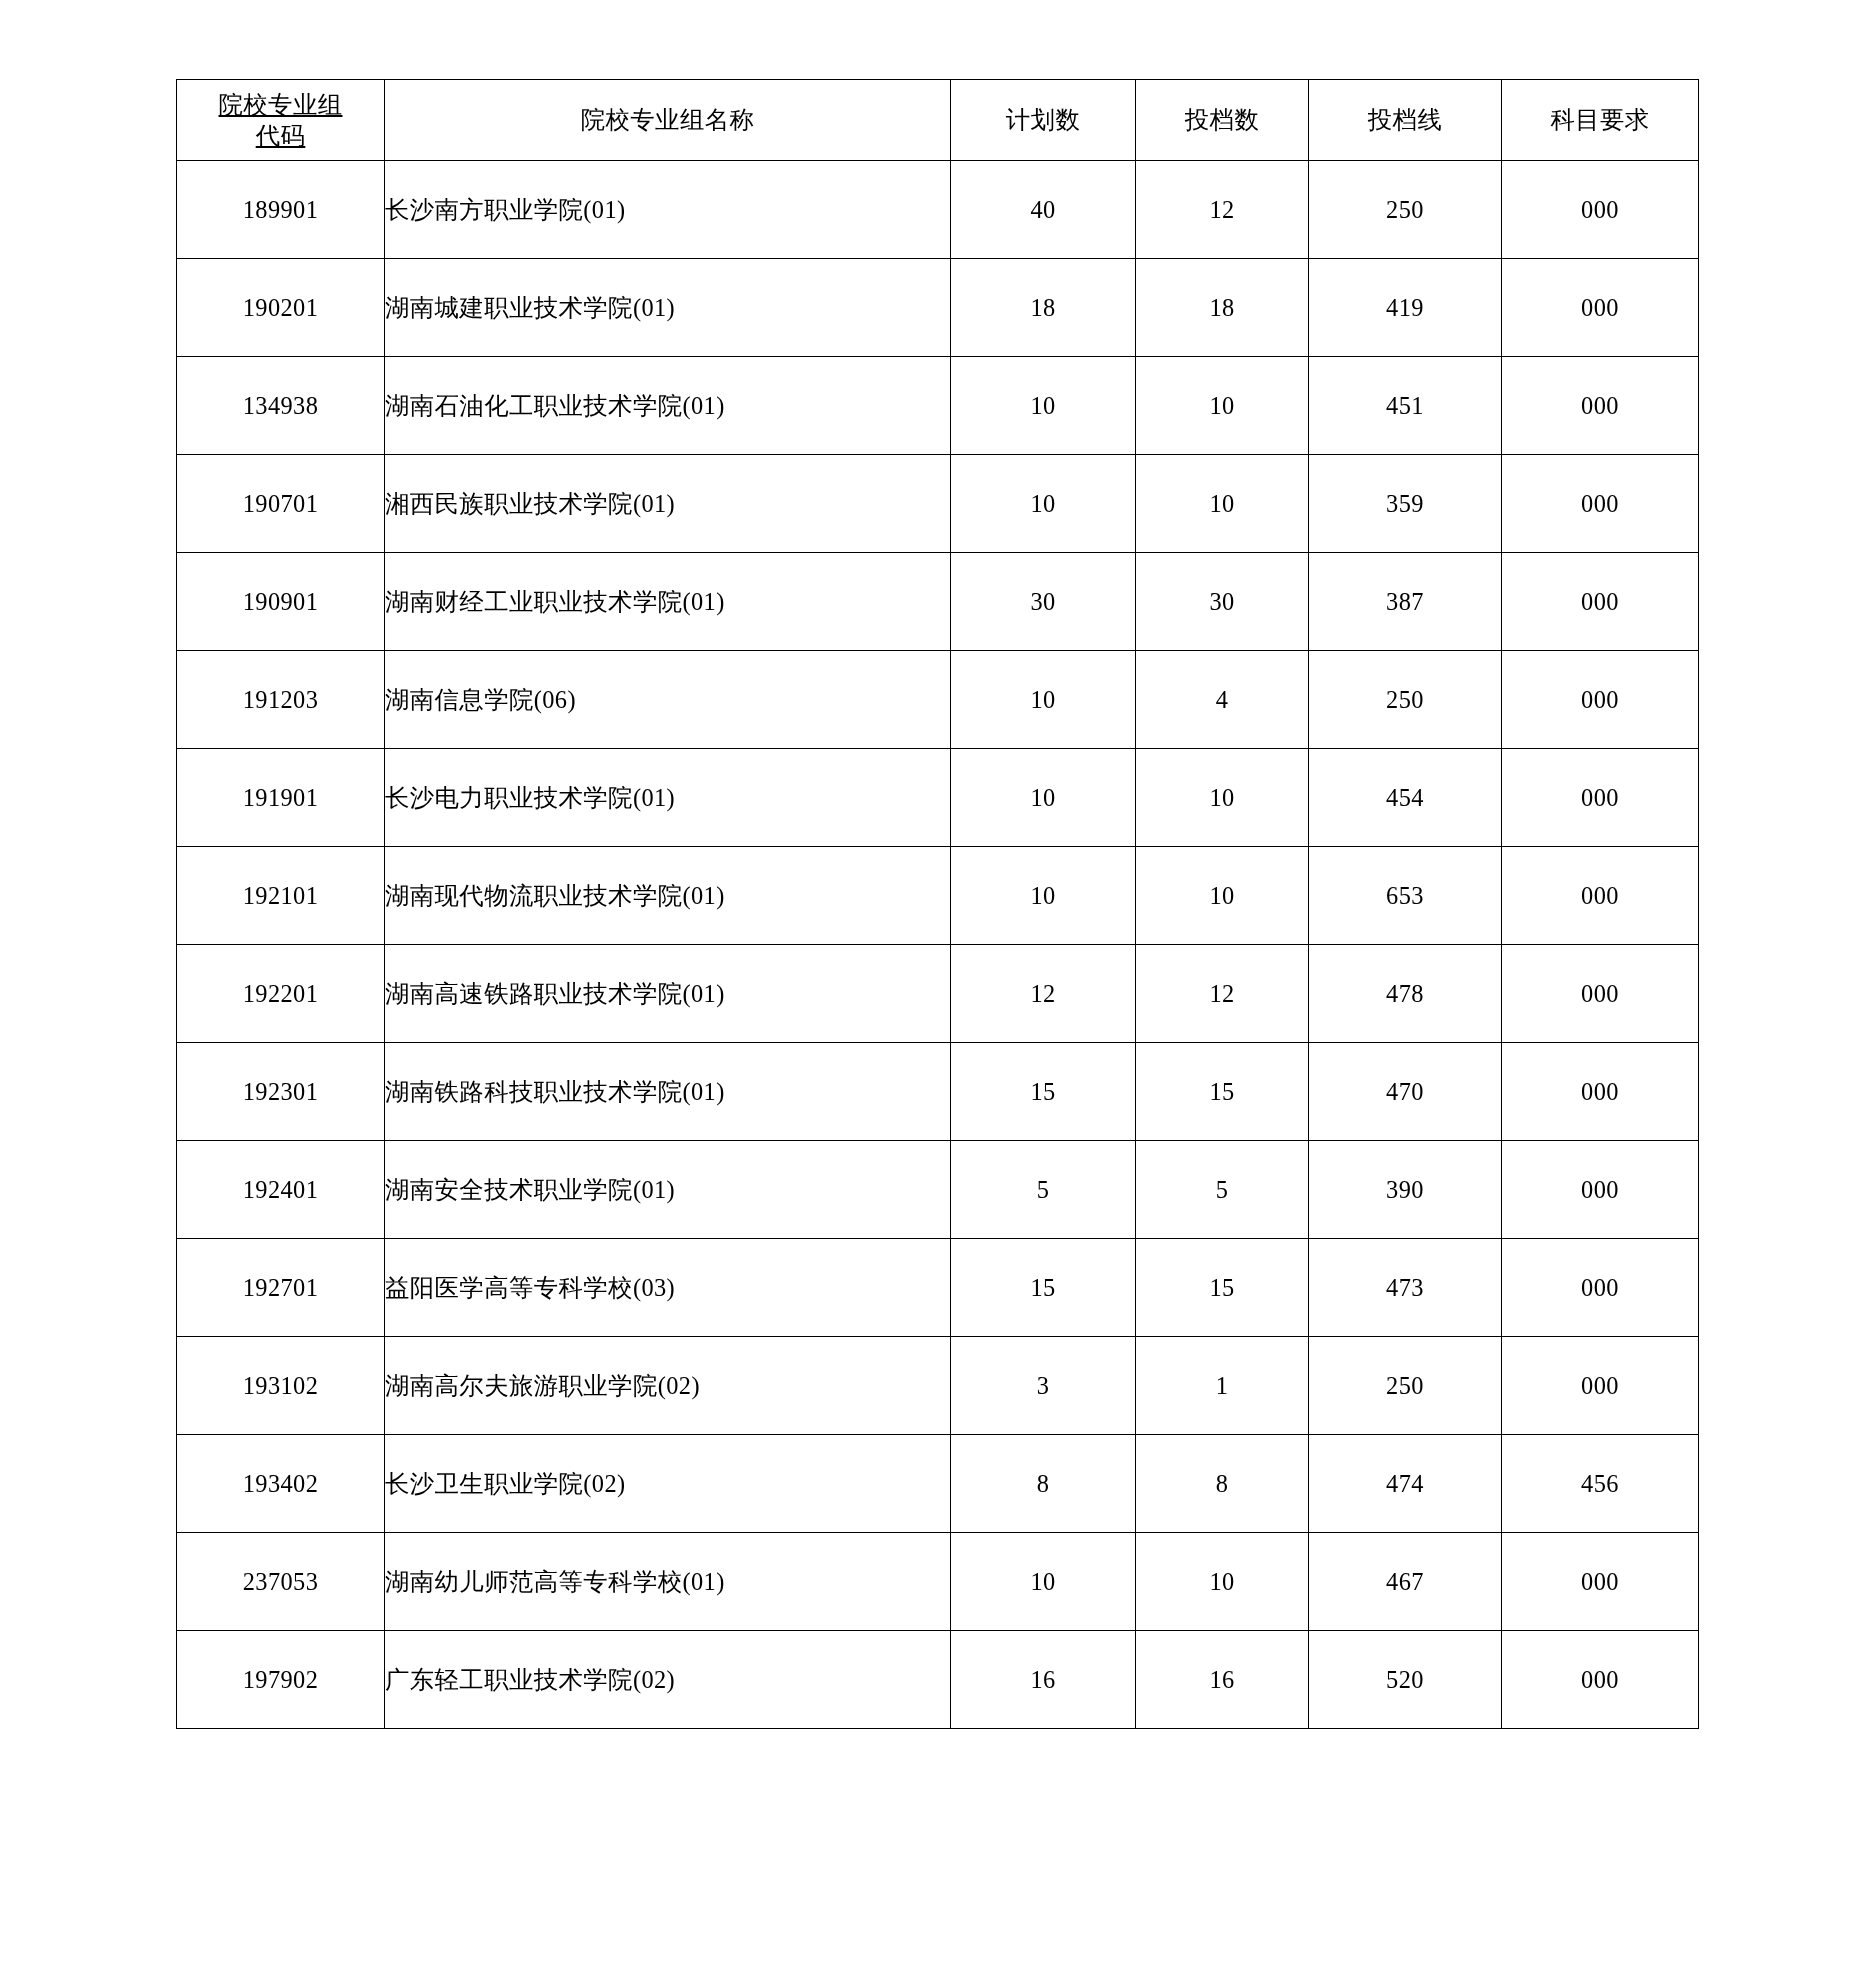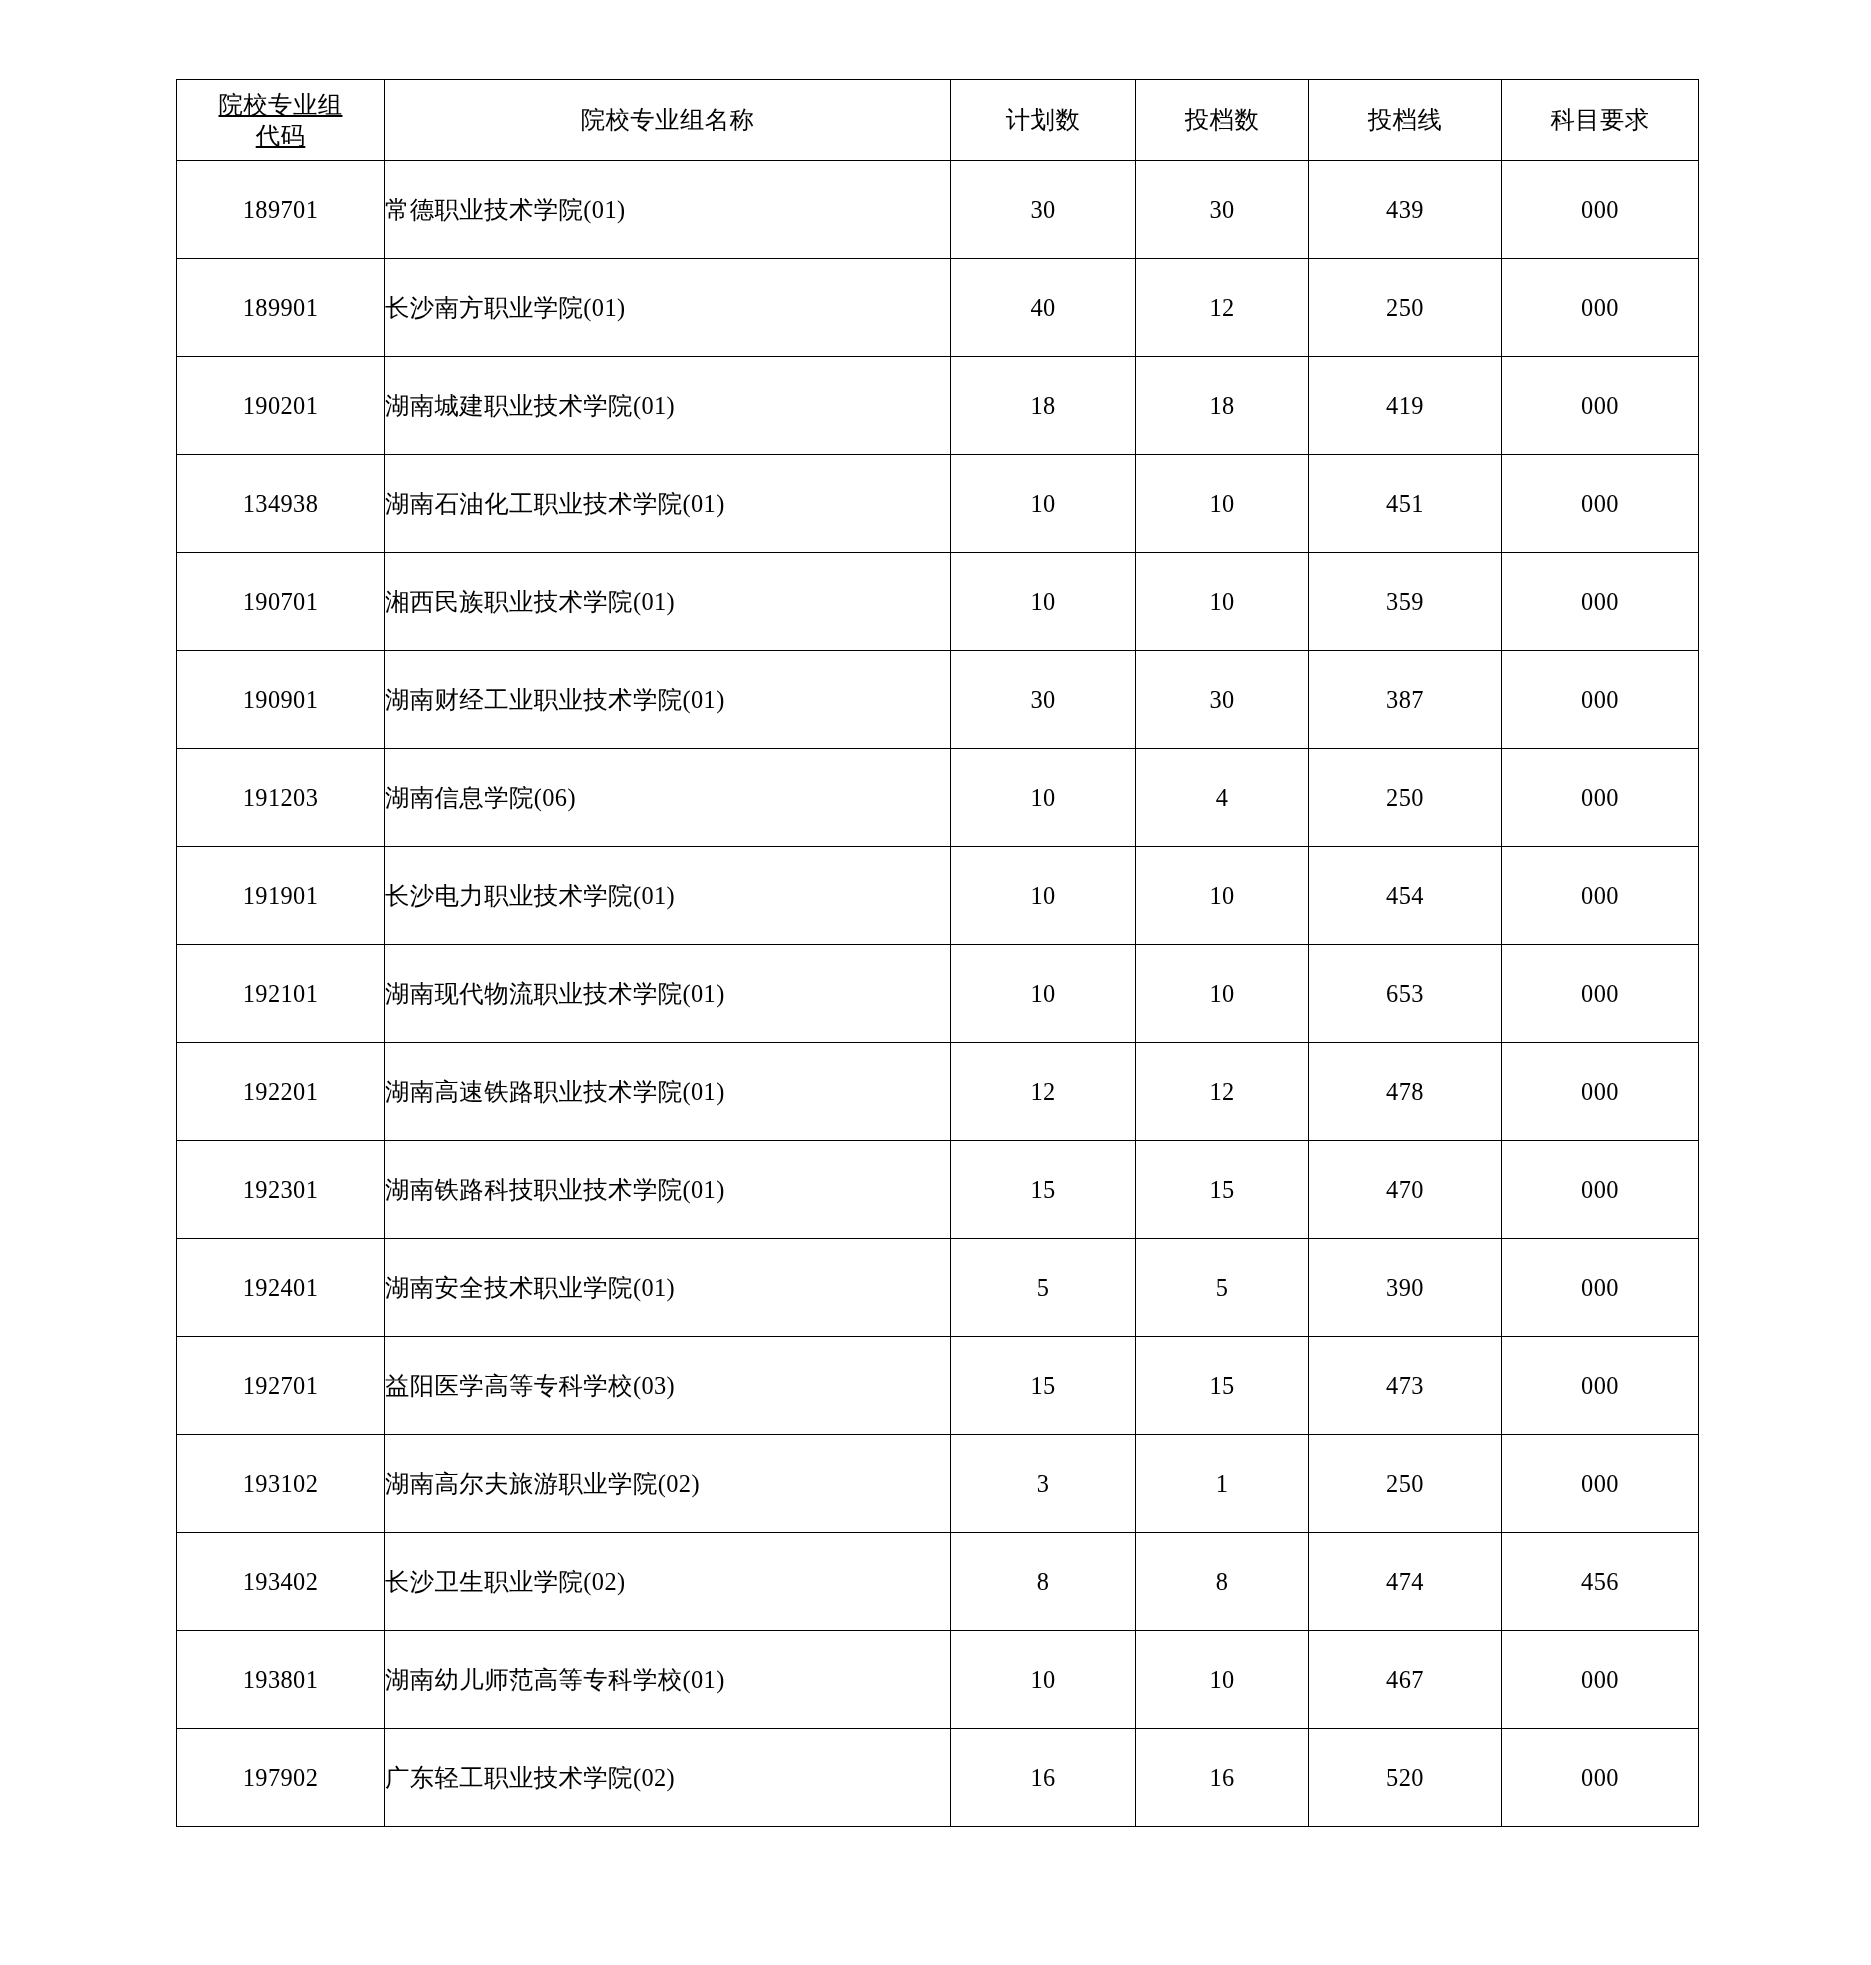--- a/index.html
+++ b/index.html
@@ -112,28 +112,20 @@
           </th>
           <th>院校专业组名称</th>
           <th>计划数</th>
           <th>投档数</th>
           <th>投档线</th>
           <th>科目要求</th>
         </tr>
       </thead>
       <tbody id="table-body">
           <tr>
-            <td class="code">189701</td>
-            <td class="name">常德职业技术学院(01)</td>
-            <td class="num">30</td>
-            <td class="num">30</td>
-            <td class="num">439</td>
-            <td class="num">000</td>
-          </tr>
-          <tr>
             <td class="code">189901</td>
             <td class="name">长沙南方职业学院(01)</td>
             <td class="num">40</td>
             <td class="num">12</td>
             <td class="num">250</td>
             <td class="num">000</td>
           </tr>
           <tr>
             <td class="code">190201</td>
             <td class="name">湖南城建职业技术学院(01)</td>
@@ -232,21 +224,21 @@
           </tr>
           <tr>
             <td class="code">193402</td>
             <td class="name">长沙卫生职业学院(02)</td>
             <td class="num">8</td>
             <td class="num">8</td>
             <td class="num">474</td>
             <td class="num">456</td>
           </tr>
           <tr>
-            <td class="code">193801</td>
+            <td class="code">237053</td>
             <td class="name">湖南幼儿师范高等专科学校(01)</td>
             <td class="num">10</td>
             <td class="num">10</td>
             <td class="num">467</td>
             <td class="num">000</td>
           </tr>
           <tr>
             <td class="code">197902</td>
             <td class="name">广东轻工职业技术学院(02)</td>
             <td class="num">16</td>

